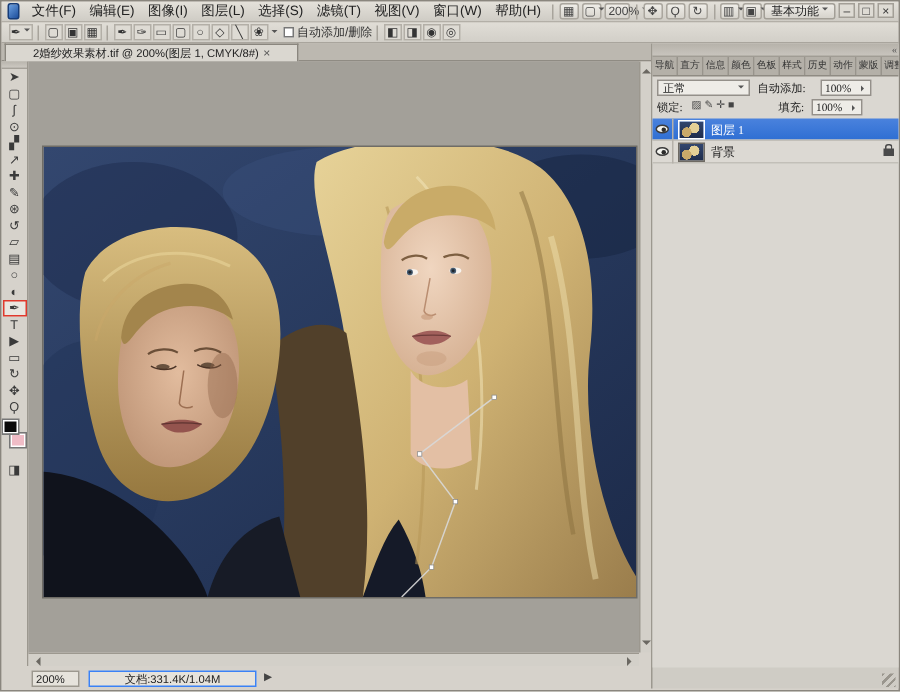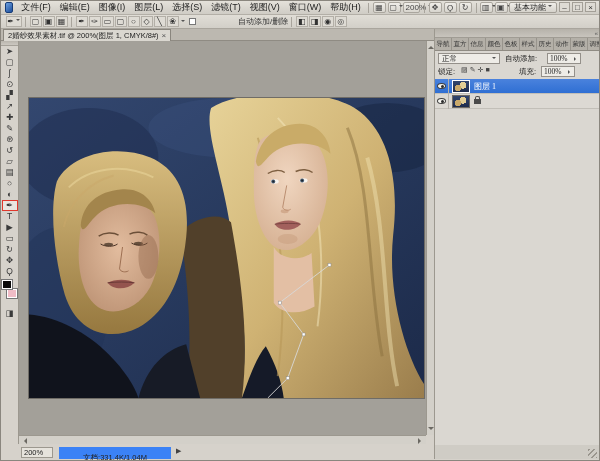--- a/index.html
+++ b/index.html
@@ -28,27 +28,27 @@
   .winbtn { width:11px; height:10px; line-height:9px; text-align:center; font-size:8px;
     color:#333; border:1px solid #a39f97; background:#dedbd4; }
 
   
   .optionsbar { position:absolute; left:0; top:14px; width:100%; height:14px;
     display:flex; align-items:center; background:linear-gradient(#e0ddd6,#d2cfc8);
     border-bottom:1px solid #a9a59d; font-size:8px; color:#333; padding-left:4px; }
   .obtn { width:12px; height:11px; line-height:10px; text-align:center; font-size:8px;
     color:#333; border:1px solid #b3afa7; background:#dedbd4; margin:0 0.5px; }
   .checkbox { width:7px; height:7px; border:1px solid #777; background:#fff; margin:0 2px 0 4px; }
-  .cbl { white-space:nowrap;margin-left:40px; }
+  .cbl { white-space:nowrap; }
 
   
   .tabbar { position:absolute; left:0; top:28px; width:433px; height:12px;
     background:#bcb8b0; border-bottom:1px solid #8f8b83; }
   .doctab { position:absolute; left:2px; top:0; height:12px; display:flex; align-items:center;
-    gap:3px; padding:0 4px; background:#dad7d0; border:1px solid #8a867e; border-bottom:none;
+    gap:3px; padding:0 18px; background:#dad7d0; border:1px solid #8a867e; border-bottom:none;
     font-size:7.5px; color:#222; white-space:nowrap; }
   .doctab .close { font-size:8px; color:#555; }
 
   
   .toolbox { position:absolute; left:0; top:40px; width:18px; height:403px;
     background:#d6d2cb; border-right:1px solid #9c988f; }
   .toolgrip { height:5px; background:linear-gradient(#b9b5ad,#ccc8c1); border-bottom:1px solid #a5a199; }
   .tool { width:16px; height:11px; margin:0 auto; line-height:11px; text-align:center;
     font-size:8.5px; color:#3a3a3a; }
   .tool.hl { border:1px solid #e0382c; line-height:9px; background:#e9e6e0; }
@@ -72,21 +72,21 @@
   .vscroll .down { left:1px; bottom:2px; border-top-color:#6b6862; }
   .hscroll .left { left:2px; top:1.5px; border-right-color:#6b6862; }
   .hscroll .rightA { right:2px; top:1.5px; border-left-color:#6b6862; }
 
   
   .statusbar { position:absolute; left:0; top:443px; width:433px; height:17px;
     background:#d6d2cb; font-size:7.5px; color:#222; }
   .statzoom { position:absolute; left:20px; top:3px; width:32px; height:11px; line-height:10px;
     padding-left:2px; border:1px solid #9c988f; background:#e6e3dc; }
   .statdoc { position:absolute; left:58px; top:3px; width:112px; height:11px; line-height:10px;
-    text-align:center; border:6px solid #3b82f6; background:#e6e3dc; white-space:nowrap; }
+    text-align:center; border:1px solid #3b82f6; background:#e6e3dc; white-space:nowrap; }
   .statarrow { position:absolute; left:175px; top:3px; font-size:7px; color:#444; }
 
   
   .dock { position:absolute; left:433px; top:28px; width:167px; height:430px;
     background:#cfccc5; border-left:1px solid #9c988f;font-family:Liberation Serif, serif; }
   .dockhead { height:9px; background:linear-gradient(#b6b2aa,#c8c4bd); border-bottom:1px solid #a09c94;
     font-size:7px; color:#555; text-align:right; padding-right:3px; line-height:8px; }
   .ptabs { display:flex; height:12px; background:#aba79f; overflow:hidden; }
   .ptab { flex:0 0 auto; font-size:6.5px; line-height:12px; padding:0 1.5px; color:#333;
     background:#b4b0a8; border-right:1px solid #98948c; white-space:nowrap; }
@@ -380,20 +380,21 @@
               <span class="eye"></span>
             </span>
           <span class="thumb"></span>
           <span class="lname">图层 1</span>
         </div>
         <div class="lrow">
           <span class="eyecell">
               <span class="eye"></span>
             </span>
           <span class="thumb"></span>
+          <span class="lname">背景</span>
           <span class="minilock"></span>
         </div>
       </div>
 
     </div>
   </div>
 
   <span class="grip"></span>
 </div>
 

